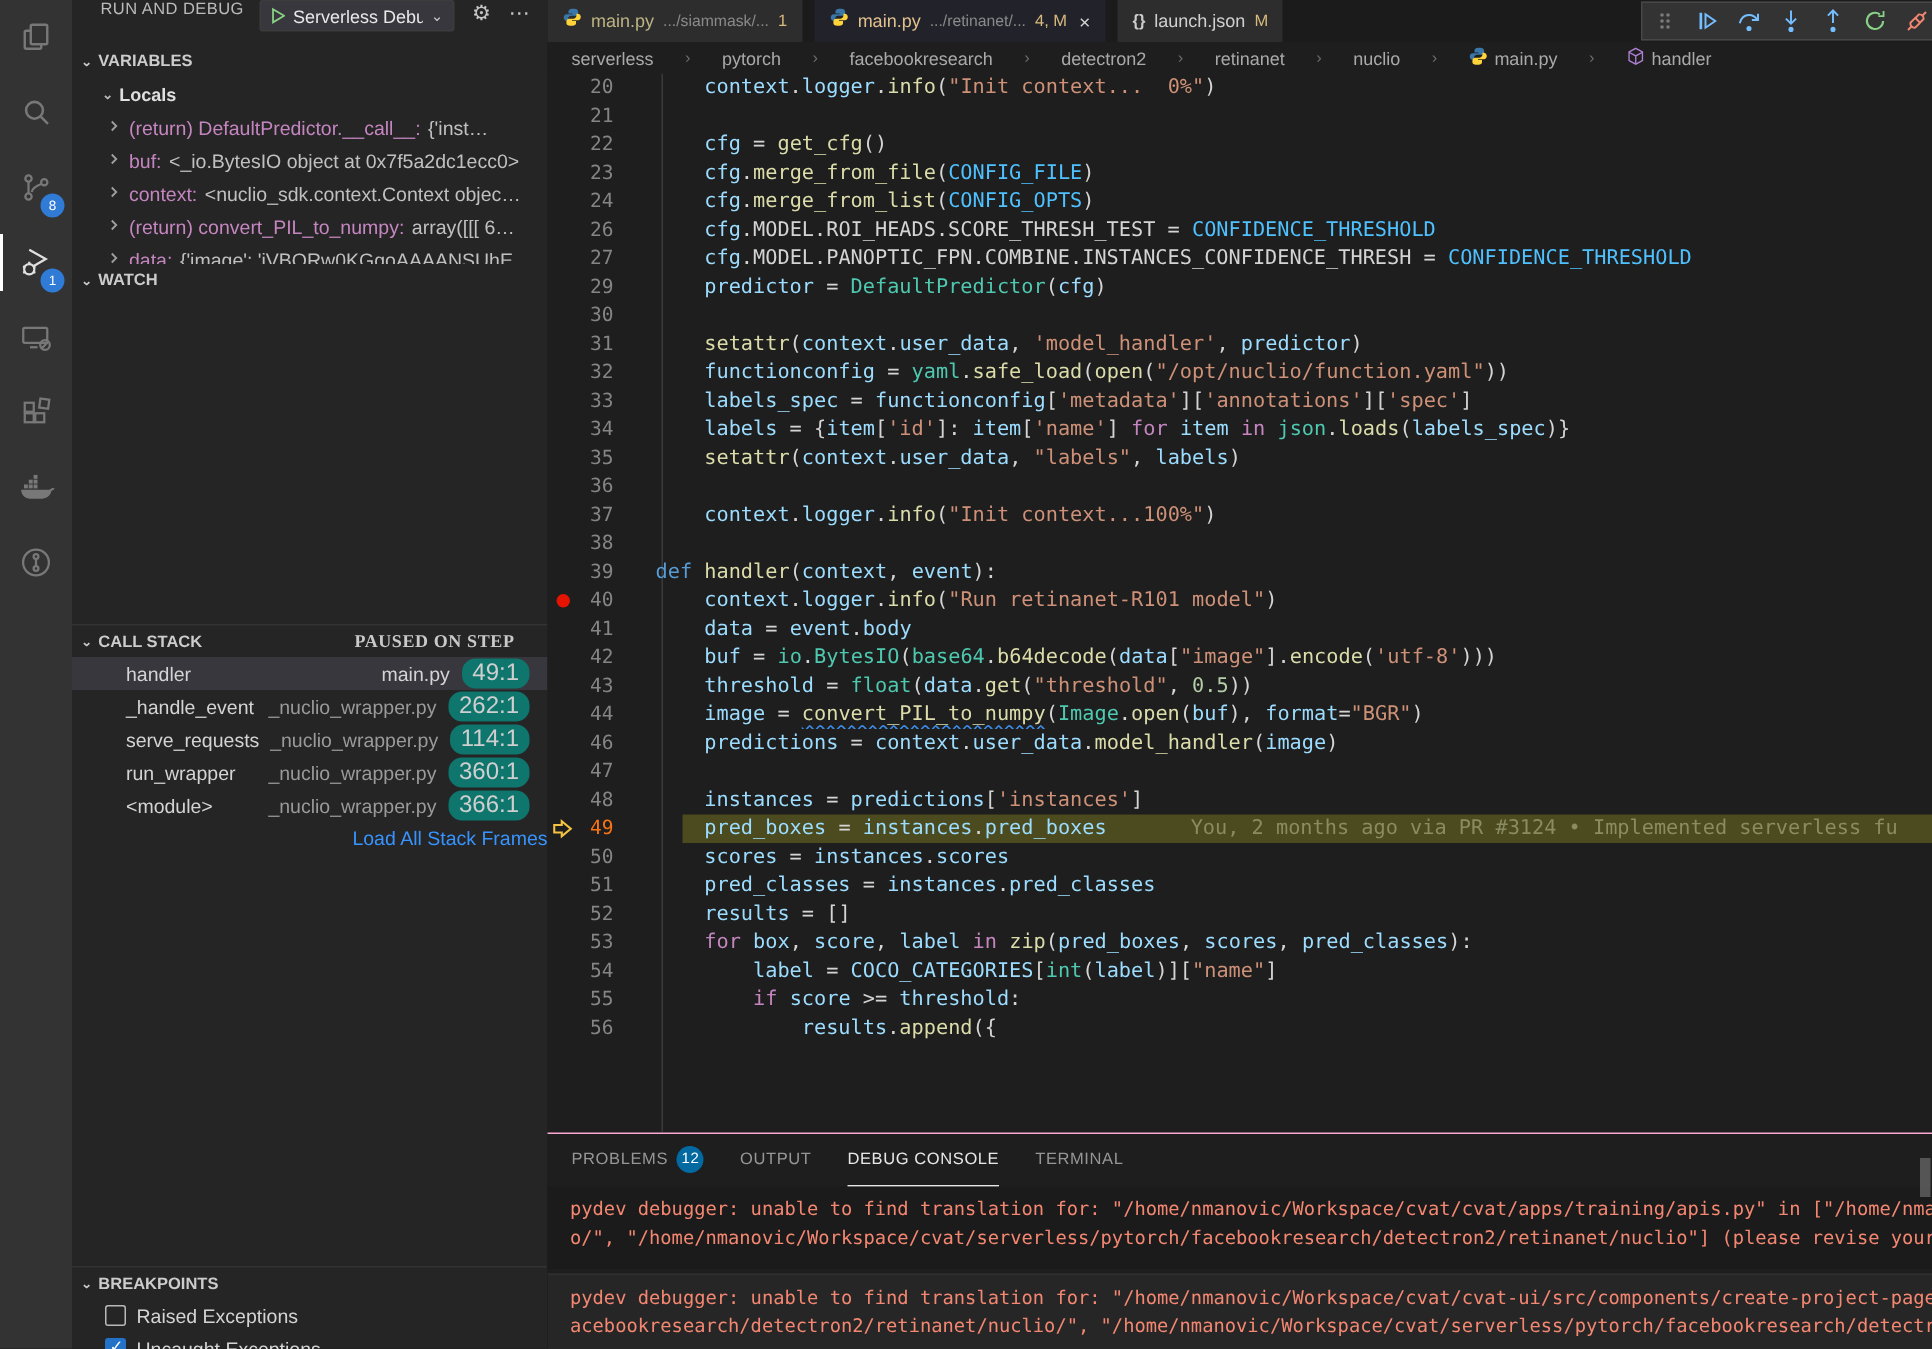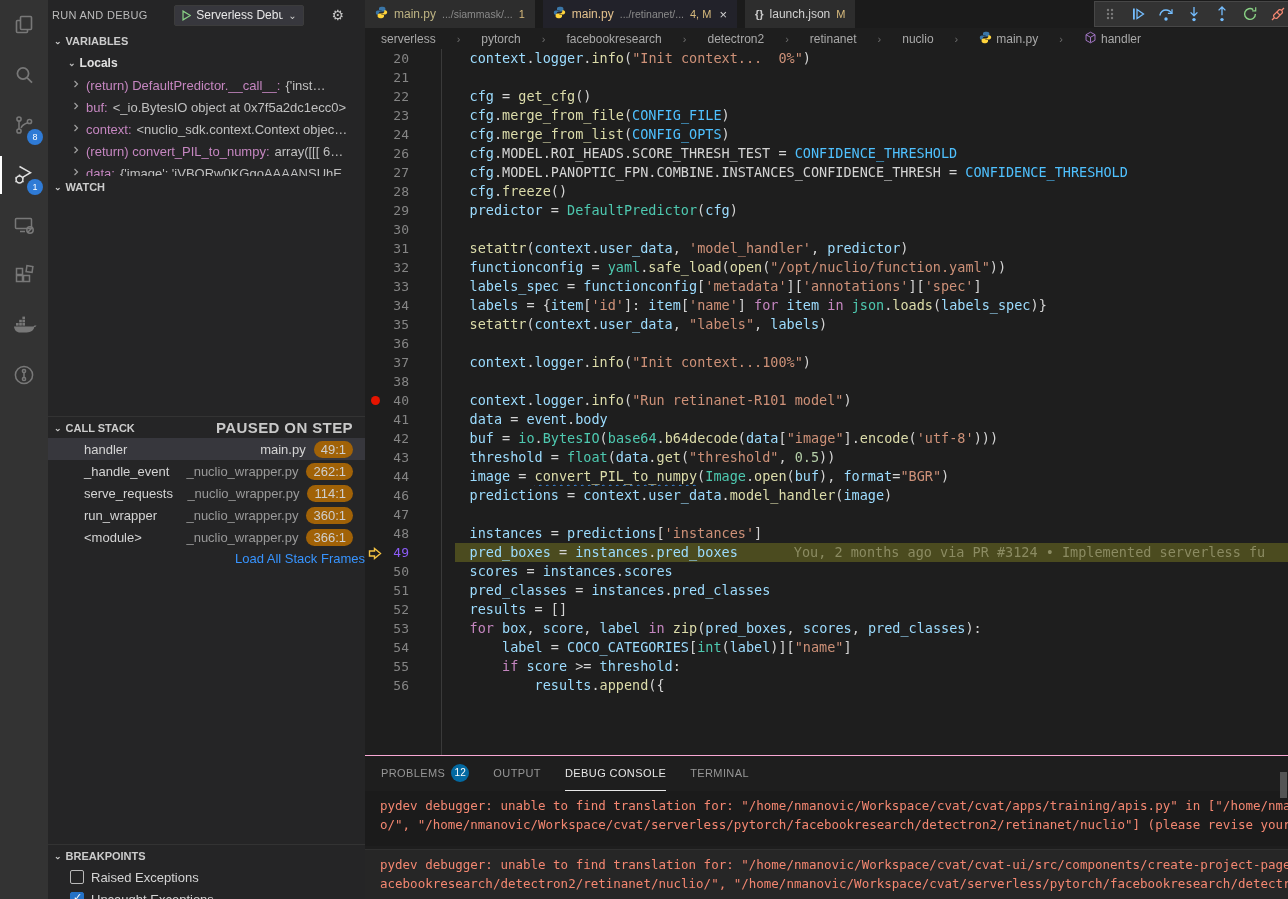--- a/index.html
+++ b/index.html
@@ -10,21 +10,21 @@
   #activitybar { position:absolute; left:0; top:0; width:48px; height:899px; background:#333333; }
   .act-item { position:relative; width:48px; height:50px; display:flex; align-items:center; justify-content:center; cursor:pointer; }
   .act-item svg { opacity:.85; }
   .act-item.active::before { content:""; position:absolute; left:0; top:6px; bottom:6px; width:2px; background:#ffffff; }
   .act-badge { position:absolute; right:5px; bottom:5px; min-width:16px; height:16px; border-radius:9px;
                background:#2f7bd6; color:#fff; font-size:9px; line-height:16px; text-align:center; padding:0 3px; }
   .act-badge:empty { display:none; }
 
   
   #sidebar { position:absolute; left:48px; top:0; width:317px; height:899px; background:#252526; color:#cccccc; }
-  #sb-titlebar { position:absolute; top:0; left:0; right:0; height:30px; display:flex; align-items:center; padding-left:4px;gap:16px; }
+  #sb-titlebar { position:absolute; top:0; left:0; right:0; height:30px; display:flex; align-items:flex-start; padding-left:19px; }
   #sb-title { font-size:11px; color:#bbbbbb; letter-spacing:.3px; white-space:nowrap; }
   #launch-select { margin-left:10px; height:21px; background:#37373d; border:1px solid #3c3c3c; border-radius:2px;
                    display:flex; align-items:center; padding:0 6px; gap:5px; cursor:pointer; max-width:130px; }
   #launch-label { font-size:12px; color:#e8e8e8; white-space:nowrap; overflow:hidden; }
   .chev-down { color:#cccccc; font-size:10px; }
   .sb-iconbtn { margin-left:12px; color:#c5c5c5; font-size:14px; cursor:pointer; }
 
   .sec-header { position:absolute; left:0; right:0; height:22px; display:flex; align-items:center; gap:4px;
                 padding-left:6px; font-size:11px; font-weight:bold; color:#cccccc; cursor:pointer; }
   .sec-header .tw { font-size:9px; color:#cccccc; transform:scaleY(.9); }
@@ -37,22 +37,22 @@
   .var-row .tw-r { color:#9a9a9a; font-size:9px; margin-right:6px; }
   .var-name { color:#c586c0; }
   .var-val { color:#c0c0c0; margin-left:5px; }
 
   #callstack-rows { position:absolute; top:438px; left:0; right:0; }
   .cs-row { height:22px; display:flex; align-items:center; padding:0 12px 0 36px; font-size:13px; cursor:pointer; }
   .cs-row.selected { background:#37373d; }
   .cs-name { color:#d4d4d4; flex:0 0 auto; }
   .cs-file { color:#9a9a9a; margin-left:auto; padding-right:8px; }
   .cs-row.selected .cs-file { color:#d4d4d4; }
-  .cs-line { background:#a16207; color:#cfcfcf; border-radius:9px; padding:1px 7px; font-size:13px;text-align:right; }
-  #cs-status { margin-left:auto; margin-right:12px; font-size:15px; font-weight:bold; color:#c9c9c9; letter-spacing:.4px; }
+  .cs-line { background:#0f766e; color:#cfcfcf; border-radius:9px; padding:1px 7px; font-size:16px;text-align:right; }
+  #cs-status { margin-left:auto; margin-right:22px; font-size:12px; font-weight:bold; color:#c9c9c9; letter-spacing:.4px;font-family:Liberation Serif, serif; }
   #load-frames { position:absolute; top:548px; left:0; right:0; height:22px; text-align:right; font-size:13px; color:#3794ff; line-height:22px; cursor:pointer; }
 
   #bp-rows { position:absolute; top:866px; left:0; right:0; }
   .bp-row { height:22px; display:flex; align-items:center; gap:7px; padding-left:22px; font-size:13px; color:#d4d4d4; cursor:pointer; }
   .cb { width:14px; height:14px; border:1px solid #b9b9b9; border-radius:2px; background:transparent; }
   .cb.checked { background:#2472c8; border-color:#2472c8; position:relative; }
   .cb.checked::after { content:"✓"; position:absolute; left:2px; top:-2px; color:#fff; font-size:11px; }
 
   
   #main { position:absolute; left:365px; top:0; width:923px; height:899px; background:#1e1e1e; }
@@ -81,21 +81,21 @@
 
   
   #editor { position:absolute; top:49px; left:0; right:0; height:706px; overflow:hidden; }
   #indent-guide { position:absolute; left:76px; top:0; bottom:0; width:1px; background:#3a3a3a; }
   .ed-row { position:relative; height:19px; display:flex; font-family:"DejaVu Sans Mono", monospace; font-size:13.5px; line-height:19px; }
   .ed-row.cur::before { content:""; position:absolute; left:90px; right:0; top:0; bottom:0; background:#4b4b1f; }
   .g-bp { width:20px; position:relative; flex:0 0 auto; cursor:pointer; }
   .bp-dot { position:absolute; left:6px; top:5px; width:9px; height:9px; border-radius:50%; background:#e51400; }
   .cur-arrow { position:absolute; left:3px; top:3px; }
   .g-num { width:24px; flex:0 0 auto; text-align:right; color:#858585; font-size:13px; }
-  .ed-row.cur .g-num { color:#8b5cf6; }
+  .ed-row.cur .g-num { color:#f97316; }
   .code { position:relative; padding-left:28px; white-space:pre; color:#d4d4d4; cursor:text; overflow:hidden; flex:1; }
   .tk-v { color:#9cdcfe; } .tk-f { color:#dcdcaa; } .tk-k { color:#569cd6; } .tk-kc { color:#c586c0; }
   .tk-s { color:#ce9178; } .tk-c { color:#4fc1ff; } .tk-t { color:#4ec9b0; } .tk-n { color:#b5cea8; } .tk-p { color:#d4d4d4; }
   .tk-fw { color:#dcdcaa; text-decoration:underline wavy #3b8eea 1px; text-underline-offset:3px; }
   .blame { margin-left:56px; color:#8b8b62; }
 
   
   #panel { position:absolute; top:755px; left:0; right:0; height:160px; background:#1e1e1e; border-top:1px solid #f9a8d4; }
   #panel-tabs { height:35px; display:flex; align-items:center; gap:24px; padding-left:16px; }
   .ptab { font-size:11px; color:#969696; letter-spacing:.4px; display:flex; align-items:center; gap:6px;
@@ -451,25 +451,20 @@
           <div class="g-num">26</div>
           <div class="code"><span class="tk-v">    cfg</span><span class="tk-p">.MODEL.ROI_HEADS.SCORE_THRESH_TEST = </span><span class="tk-c">CONFIDENCE_THRESHOLD</span></div>
         </div>
         <div class="ed-row">
           <div class="g-bp"></div>
           <div class="g-num">27</div>
           <div class="code"><span class="tk-v">    cfg</span><span class="tk-p">.MODEL.PANOPTIC_FPN.COMBINE.INSTANCES_CONFIDENCE_THRESH = </span><span class="tk-c">CONFIDENCE_THRESHOLD</span></div>
         </div>
         <div class="ed-row">
           <div class="g-bp"></div>
-          <div class="g-num">28</div>
-          <div class="code"><span class="tk-v">    cfg</span><span class="tk-p">.</span><span class="tk-f">freeze</span><span class="tk-p">()</span></div>
-        </div>
-        <div class="ed-row">
-          <div class="g-bp"></div>
           <div class="g-num">29</div>
           <div class="code"><span class="tk-v">    predictor</span><span class="tk-p"> = </span><span class="tk-t">DefaultPredictor</span><span class="tk-p">(</span><span class="tk-v">cfg</span><span class="tk-p">)</span></div>
         </div>
         <div class="ed-row">
           <div class="g-bp"></div>
           <div class="g-num">30</div>
           <div class="code"></div>
         </div>
         <div class="ed-row">
           <div class="g-bp"></div>
@@ -503,20 +498,25 @@
         </div>
         <div class="ed-row">
           <div class="g-bp"></div>
           <div class="g-num">37</div>
           <div class="code"><span class="tk-v">    context</span><span class="tk-p">.</span><span class="tk-v">logger</span><span class="tk-p">.</span><span class="tk-f">info</span><span class="tk-p">(</span><span class="tk-s">"Init context...100%"</span><span class="tk-p">)</span></div>
         </div>
         <div class="ed-row">
           <div class="g-bp"></div>
           <div class="g-num">38</div>
           <div class="code"></div>
+        </div>
+        <div class="ed-row">
+          <div class="g-bp"></div>
+          <div class="g-num">39</div>
+          <div class="code"><span class="tk-k">def</span><span class="tk-p"> </span><span class="tk-f">handler</span><span class="tk-p">(</span><span class="tk-v">context</span><span class="tk-p">, </span><span class="tk-v">event</span><span class="tk-p">):</span></div>
         </div>
         <div class="ed-row">
           <div class="g-bp">
             <span class="bp-dot"></span>
           </div>
           <div class="g-num">40</div>
           <div class="code"><span class="tk-v">    context</span><span class="tk-p">.</span><span class="tk-v">logger</span><span class="tk-p">.</span><span class="tk-f">info</span><span class="tk-p">(</span><span class="tk-s">"Run retinanet-R101 model"</span><span class="tk-p">)</span></div>
         </div>
         <div class="ed-row">
           <div class="g-bp"></div>

